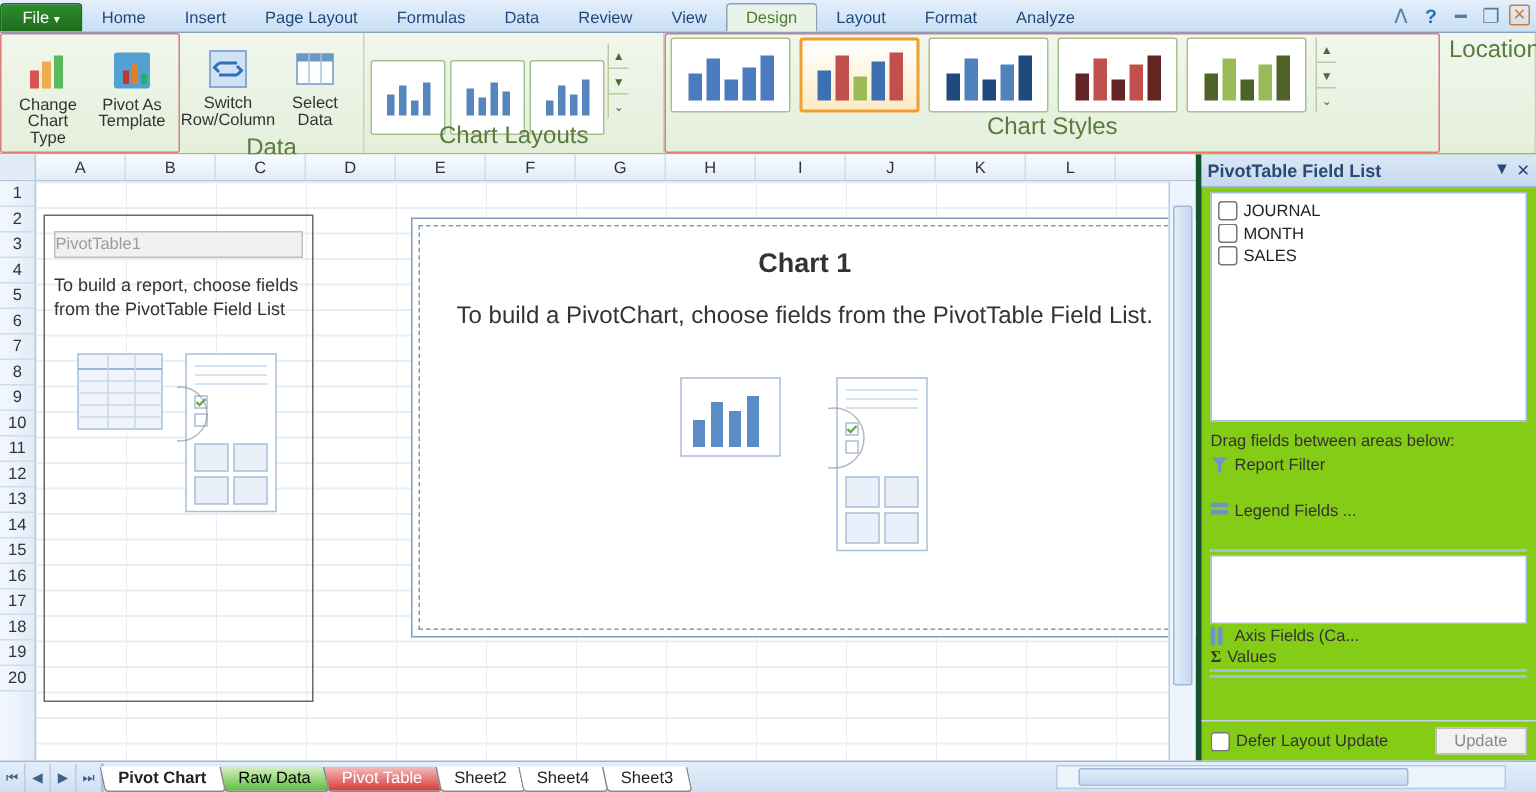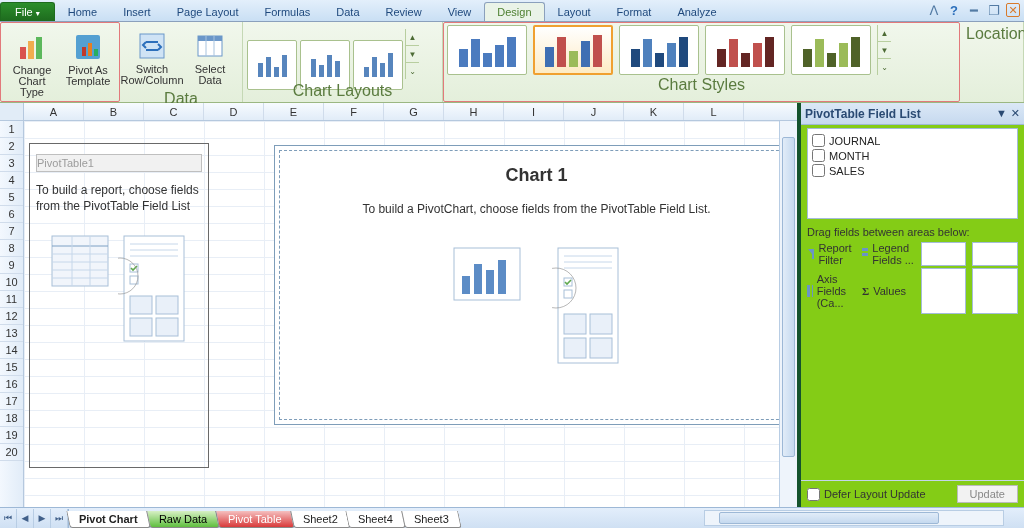--- a/index.html
+++ b/index.html
@@ -55,35 +55,35 @@
 
 .pivot-ph{position:absolute;left:5px;top:22px;width:180px;border:1px solid #696969;height:325px;padding:4px 6px;color:#666;text-align:left}
 .pivot-ph .pt-title{border:1px solid #bfbfbf;background:#f1f1f1;color:#9c9c9c;padding:2px 0;margin:6px 0 10px}
 .pivot-ph .pt-txt{font-size:12px;line-height:16px;color:#333;margin-bottom:20px}
 .pt-ill{display:flex;gap:8px;justify-content:center;margin-top:10px}
 
 
 .chart-obj{position:absolute;left:250px;top:24px;width:525px;height:280px;border:1px solid #7e9db9;background:#fff}
 .chart-obj .inner{position:absolute;inset:4px;border:1px dashed #7e9db9}
 .chart-title{text-align:center;font-size:18px;font-weight:bold;color:#333;margin-top:14px}
-.chart-txt{text-align:center;font-size:12px;color:#333;margin-top:16px}
+.chart-txt{text-align:center;font-size:16px;color:#333;margin-top:16px}
 .chart-ill{display:flex;gap:30px;justify-content:center;margin-top:30px}
 
 
 .pane{width:227px;background:#84cc16;border-left:4px solid #14532d;display:flex;flex-direction:column}
 .pane-hd{background:linear-gradient(#dbe8f6,#c6d9ef);height:22px;display:flex;align-items:center;justify-content:space-between;padding:0 4px;border-bottom:1px solid #9db8d6}
 .pane-hd .t{font-weight:bold;color:#2a4a73;font-size:12px}
 .pane-hd .x{display:flex;gap:4px}
 .pane-sub{padding:6px 6px 2px;display:flex;justify-content:space-between;align-items:center;color:#333}
 .pane-sub .modebtn{width:24px;height:20px;border:1px solid #a4bcd9;background:#fff;border-radius:2px;display:flex;align-items:center;justify-content:center}
-.field-list{background:#fff;margin:3px 6px;border:1px solid #a4bcd9;height:91px;padding:4px}
+.field-list{background:#fff;margin:3px 6px;border:1px solid #a4bcd9;height:153px;padding:4px}
 .field{display:flex;align-items:center;gap:4px;padding:1px 0;color:#222}
 .field input{margin:0}
 .areas-lbl{padding:4px 6px;color:#333}
-.areas{display:grid;grid-template-columns:1fr 1fr 1fr 1fr;grid-template-rows:auto 46px auto 46px;gap:2px 6px;padding:0 6px}
+.areas{display:grid;grid-template-columns:1fr;grid-template-rows:auto 46px auto 46px;gap:2px 6px;padding:0 6px}
 .area-h{display:flex;align-items:center;gap:4px;color:#333;font-size:11px}
 .area-h svg{width:12px;height:12px}
 .area-box{background:#fff;border:1px solid #a4bcd9}
 .pane-ft{display:flex;align-items:center;justify-content:space-between;padding:4px 6px;border-top:1px solid #c4d5ea;margin-top:auto}
 .pane-ft button{padding:2px 12px;background:#f2f2f2;border:1px solid #bbb;color:#888}
 
 
 .sheet-bar{height:21px;background:linear-gradient(#e3eefb,#cfe0f3);border-top:1px solid #9db8d6;display:flex;align-items:center;position:relative}
 .navbtns{display:flex;border-right:1px solid #9db8d6}
 .navbtns span{width:17px;height:19px;border-right:1px solid #b8cde4;display:flex;align-items:center;justify-content:center;color:#41608a;font-size:9px}

